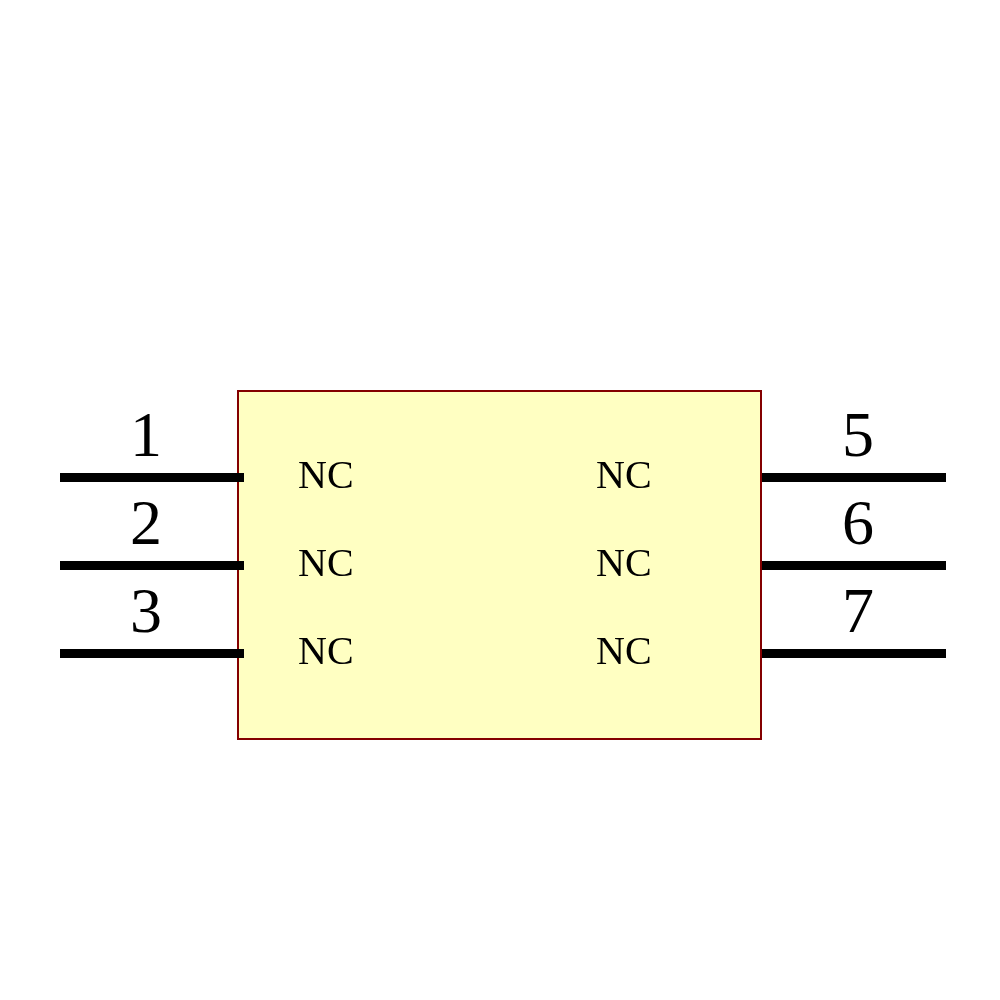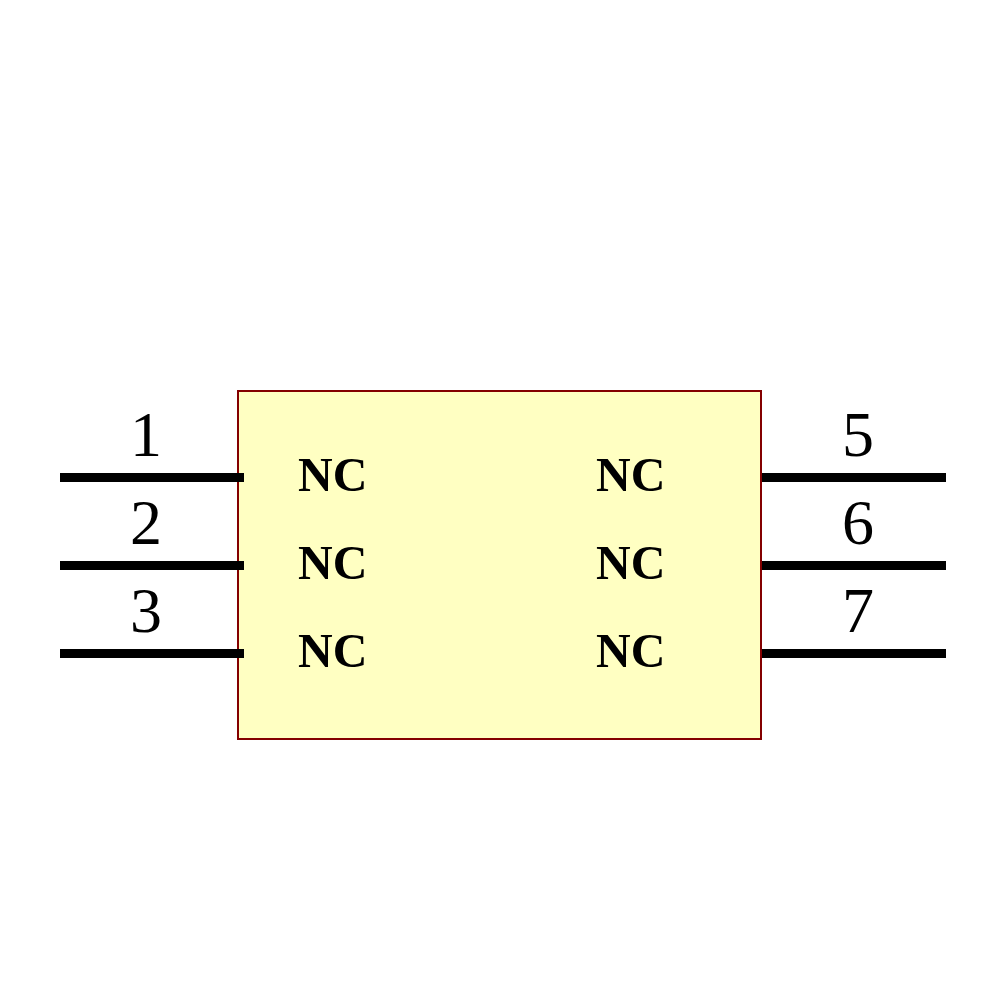--- a/index.html
+++ b/index.html
@@ -48,23 +48,22 @@
     line-height: 64px;
     text-align: center;
     width: 92px;
   }
   .left  .pin-number { left: 100px; }
   .right .pin-number { left: 812px; }
 
   .pin-label {
     position: absolute;
     top: calc(var(--yc) - 36px);
-    font-size: 48px;
+    font-size: 40px;
     line-height: 68px;
-    font-weight: bold;
   }
   .left  .pin-label { left: 298px; }
   .right .pin-label { left: 596px; }
 </style>
 </head>
 <body>
 
 <div class="canvas" style="background: rgb(255, 255, 255);">
 
   <div class="symbol-body"></div>

